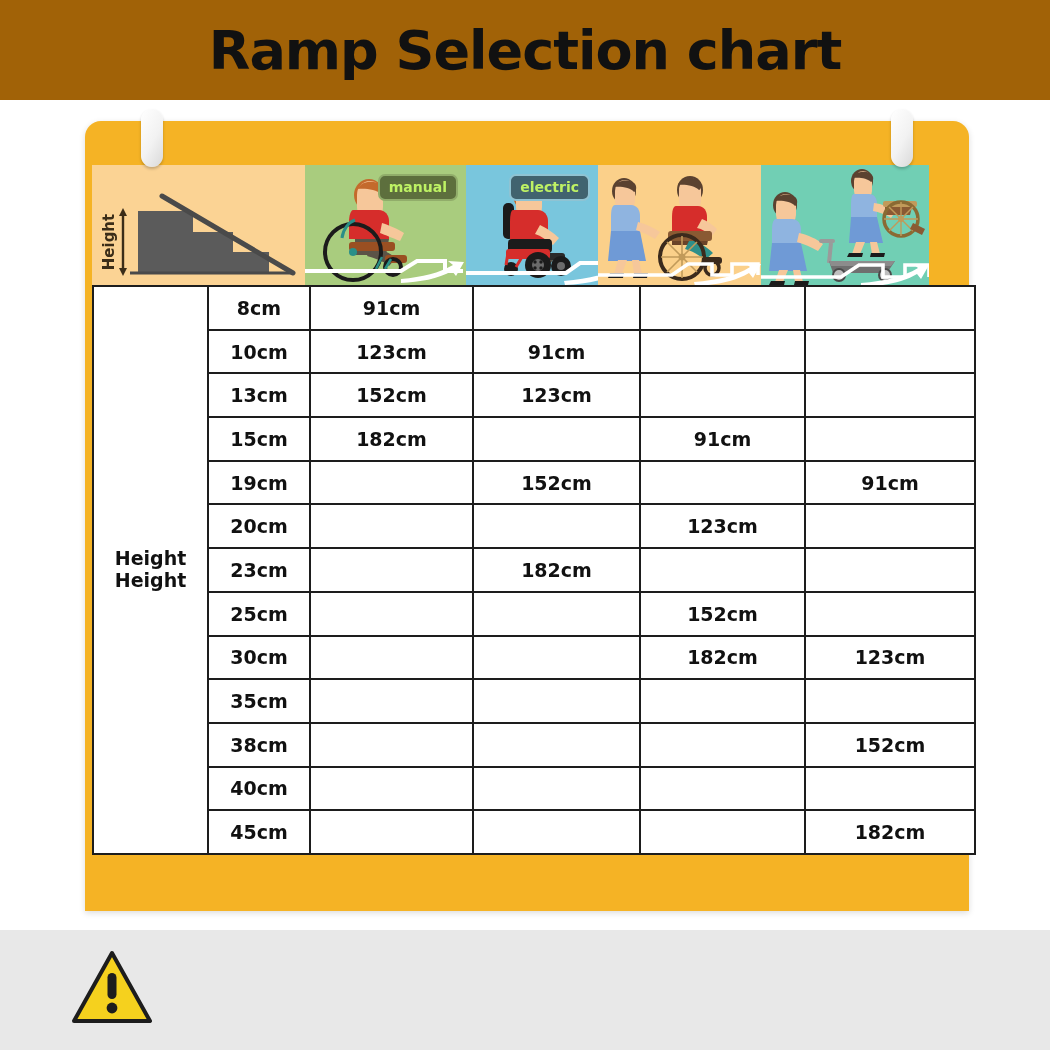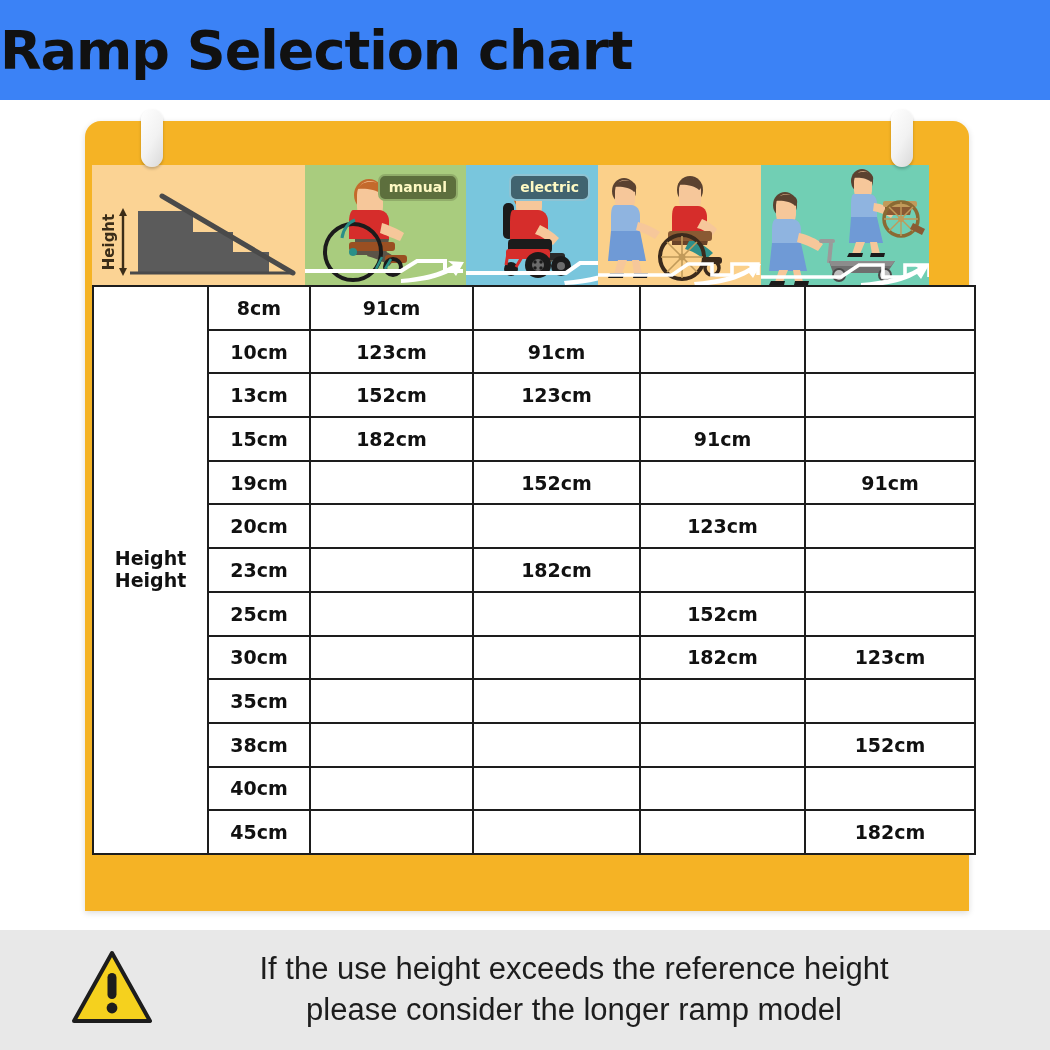--- a/index.html
+++ b/index.html
@@ -7,22 +7,22 @@
     width:1050px;height:1050px;
     background:#ffffff;
     font-family:"Liberation Sans", sans-serif;
     overflow:hidden;
     position:relative;
   }
 
   
   .titlebar{
     position:absolute;left:0;top:0;width:1050px;height:100px;
-    background:#3b82f6;
-    display:flex;align-items:center;
+    background:#a16207;
+    display:flex;align-items:center;justify-content:center;
   }
   .titlebar .title{
     font-size:54px;font-weight:bold;color:#111111;
     letter-spacing:-1px;
     font-family:"DejaVu Sans", sans-serif;
   }
 
   
   .board-wrap{
     position:absolute;left:0;top:100px;width:1050px;height:815px;
@@ -52,21 +52,21 @@
   .hcell{position:relative;overflow:hidden;height:120px;}
   .hcell.c0{width:213px;background:#fbd394;}
   .hcell.c1{width:161px;background:#a9cc7e;}
   .hcell.c2{width:132px;background:#79c6dd;}
   .hcell.c3{width:163px;background:#fbd08a;}
   .hcell.c4{width:168px;background:#71cfb4;}
 
   .badge{
     position:absolute;top:9px;right:8px;
     padding:3px 9px 4px;border-radius:7px;
-    font-size:14px;font-weight:bold;color:#fef9c3;
+    font-size:14px;font-weight:bold;color:#bef264;
     font-family:"DejaVu Sans",sans-serif;
     z-index:6;
   }
   .badge.manual{background:#5d6f3d;border:2px solid #91ad6a;}
   .badge.electric{background:#41636f;border:2px solid #8fc3d3;}
 
   
   .tablebox{
     position:absolute;left:7px;top:164px;width:870px;height:570px;
   }
@@ -388,17 +388,13 @@
 </div>
 
 <div class="footer">
   <div class="warnicon">
     <svg width="84" height="78" viewBox="0 0 84 78">
       <path d="M42 4 L80 72 H4 Z" fill="#f5d11e" stroke="#1d1d1d" stroke-width="4" stroke-linejoin="round"></path>
       <rect x="37.5" y="24" width="9" height="26" rx="4.5" fill="#1d1d1d"></rect>
       <circle cx="42" cy="59" r="5.4" fill="#1d1d1d"></circle>
     </svg>
   </div>
-  <div class="foottext">
-    <div>If the use height exceeds the reference height</div>
-    <div>please consider the longer ramp model</div>
-  </div>
 </div>
 
 </body></html>

